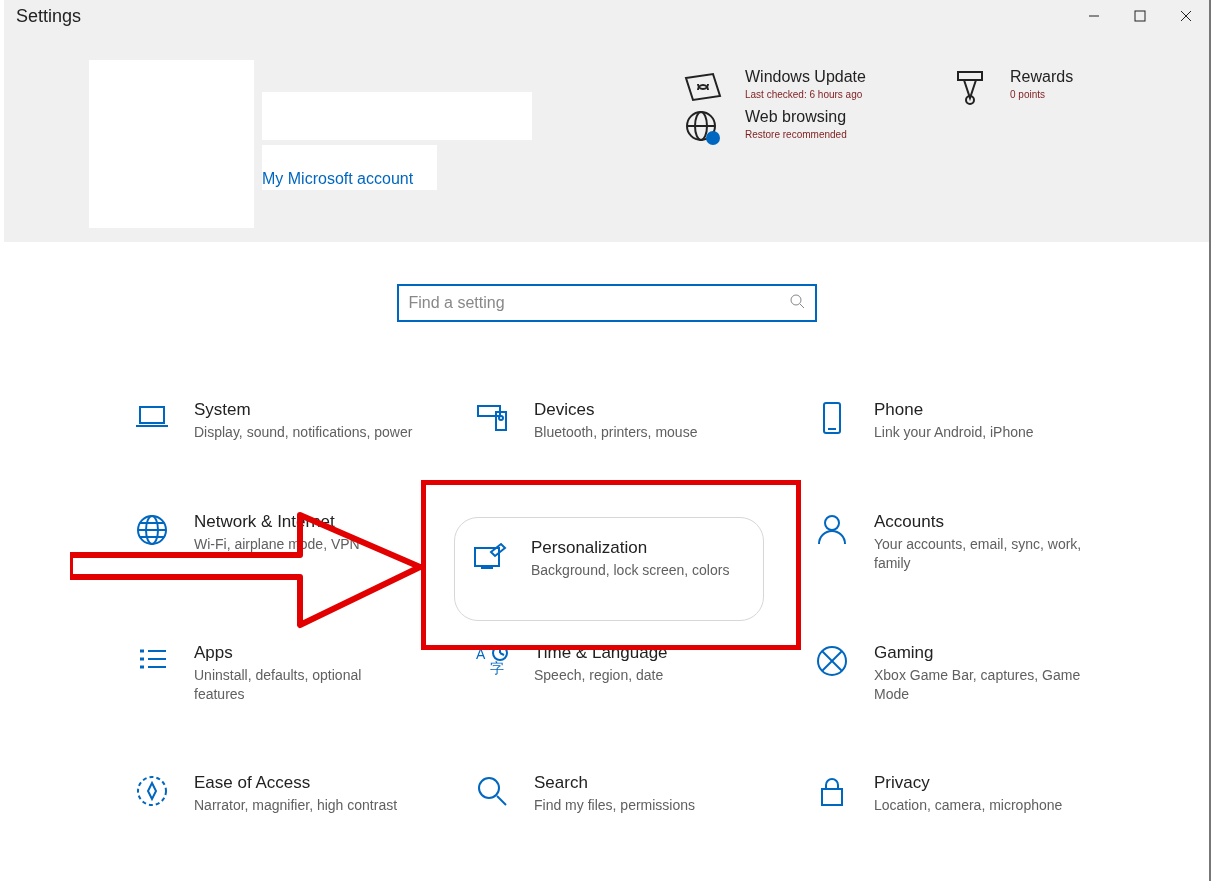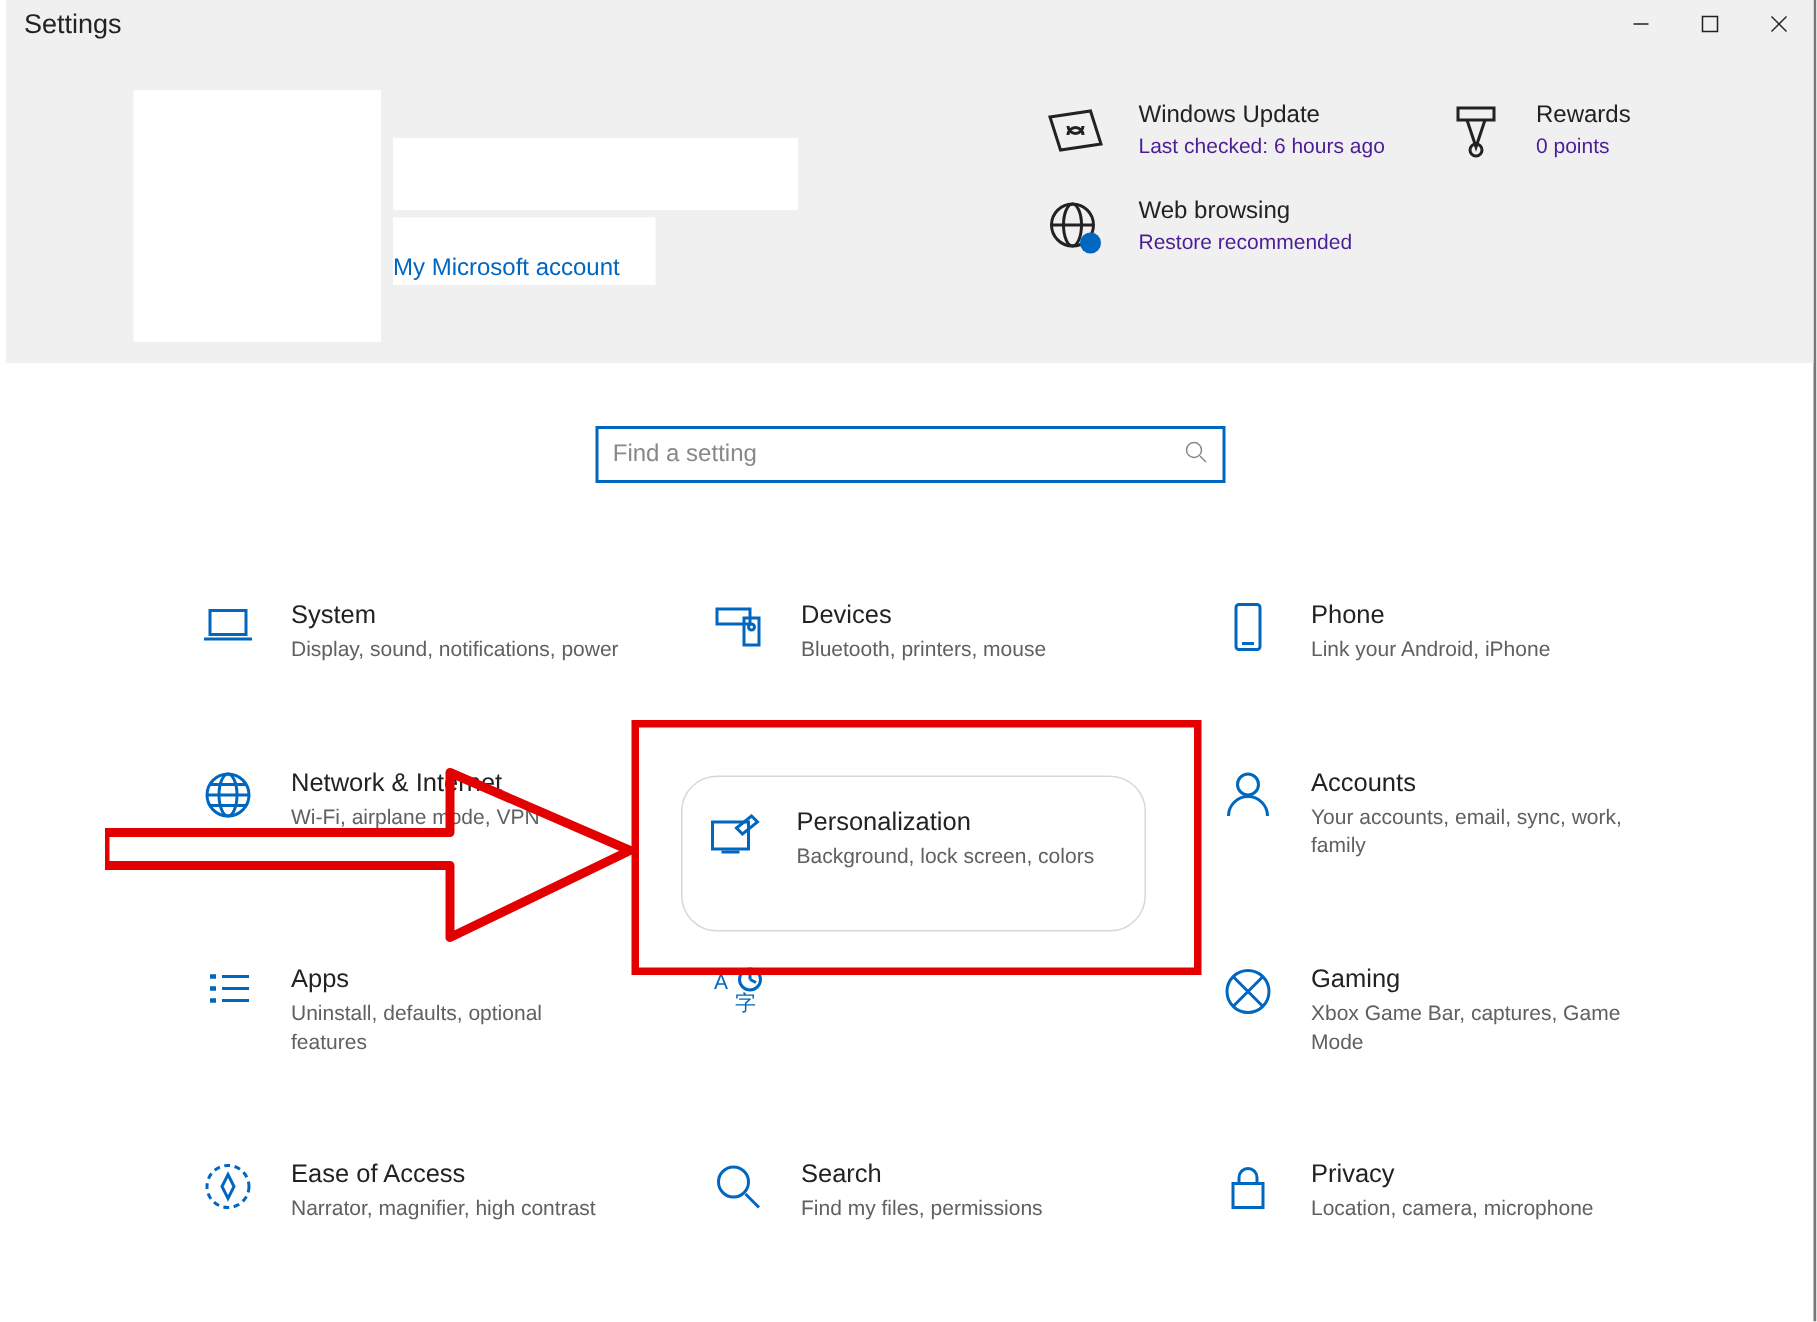--- a/index.html
+++ b/index.html
@@ -9,25 +9,25 @@
   .titlebar .title { font-size: 18px; color: #222; }
   .winbtns { display: flex; }
   .winbtn { width: 46px; height: 32px; display: flex; align-items: center; justify-content: center; font-size: 14px; color: #222; cursor: pointer; }
 
   .account-band { background: #f0f0f0; height: 210px; position: relative; }
   .avatar-box { position: absolute; left: 85px; top: 28px; width: 165px; height: 168px; background: #fff; }
   .name-box   { position: absolute; left: 258px; top: 60px; width: 270px; height: 48px; background: #fff; }
   .email-box  { position: absolute; left: 258px; top: 113px; width: 175px; height: 45px; background: #fff; }
   .ms-link    { position: absolute; left: 258px; top: 138px; font-size: 16px; color: #0067c0; cursor: pointer; }
 
-  .status-grid { position: absolute; left: 670px; top: 36px; display: grid; grid-template-columns: 85px 185px 80px 160px; grid-template-rows: auto auto; row-gap: 24px; }
+  .status-grid { position: absolute; left: 656px; top: 36px; display: grid; grid-template-columns: 85px 185px 80px 160px; grid-template-rows: auto auto; }
   .status-icon { display: flex; align-items: flex-start; justify-content: center; }
   .status-icon svg { width: 40px; height: 40px; }
   .status-text .st-title { font-size: 16px; color: #222; }
-  .status-text .st-sub { font-size: 14px; color: #4c1d95; margin-top: 2px; line-height: 1.3; }
+  .status-text .st-sub { font-size: 10px; color: #7f1d1d; margin-top: 2px; line-height: 1.3; }
 
   .search-wrap { display: flex; justify-content: center; padding-top: 42px; }
   .search-box { width: 420px; height: 38px; border: 2px solid #0067c0; display: flex; align-items: center; padding: 0 10px; }
   .search-box input { flex: 1; border: none; outline: none; font-size: 16px; color: #555; }
   .search-box input::placeholder { color: #888; }
   .search-icon { color: #888; }
 
   .cats { position: absolute; left: 0; right: 0; top: 400px; display: grid; grid-template-columns: repeat(3, 340px); column-gap: 0; row-gap: 70px; padding-left: 130px; }
   .cat { display: flex; align-items: flex-start; cursor: pointer; }
   .cat .caticon { width: 60px; display: flex; justify-content: flex-start; }
@@ -216,20 +216,24 @@
     <div class="cat">
       <div class="caticon">
           <svg viewBox="0 0 36 36">
             <text x="2" y="16" font-size="14" fill="#0067c0" stroke="none">A</text>
             <text x="16" y="30" font-size="14" fill="#0067c0" stroke="none">字</text>
             <circle cx="26" cy="10" r="7" stroke-width="2"></circle>
             <line x1="26" y1="6" x2="26" y2="10" stroke="#0067c0" stroke-width="2"></line>
             <line x1="26" y1="10" x2="30" y2="12" stroke="#0067c0" stroke-width="2"></line>
           </svg>
         </div>
+      <div class="catlabel">
+          <div class="ct">Time &amp; Language</div>
+          <div class="cs">Speech, region, date</div>
+        </div>
     </div>
 
     <div class="cat">
       <div class="caticon">
           <svg viewBox="0 0 36 36">
             <circle cx="18" cy="18" r="14" stroke-width="2"></circle>
             <path d="M8 8 Q18 18 28 28" stroke-width="2"></path>
             <path d="M28 8 Q18 18 8 28" stroke-width="2"></path>
           </svg>
         </div>

